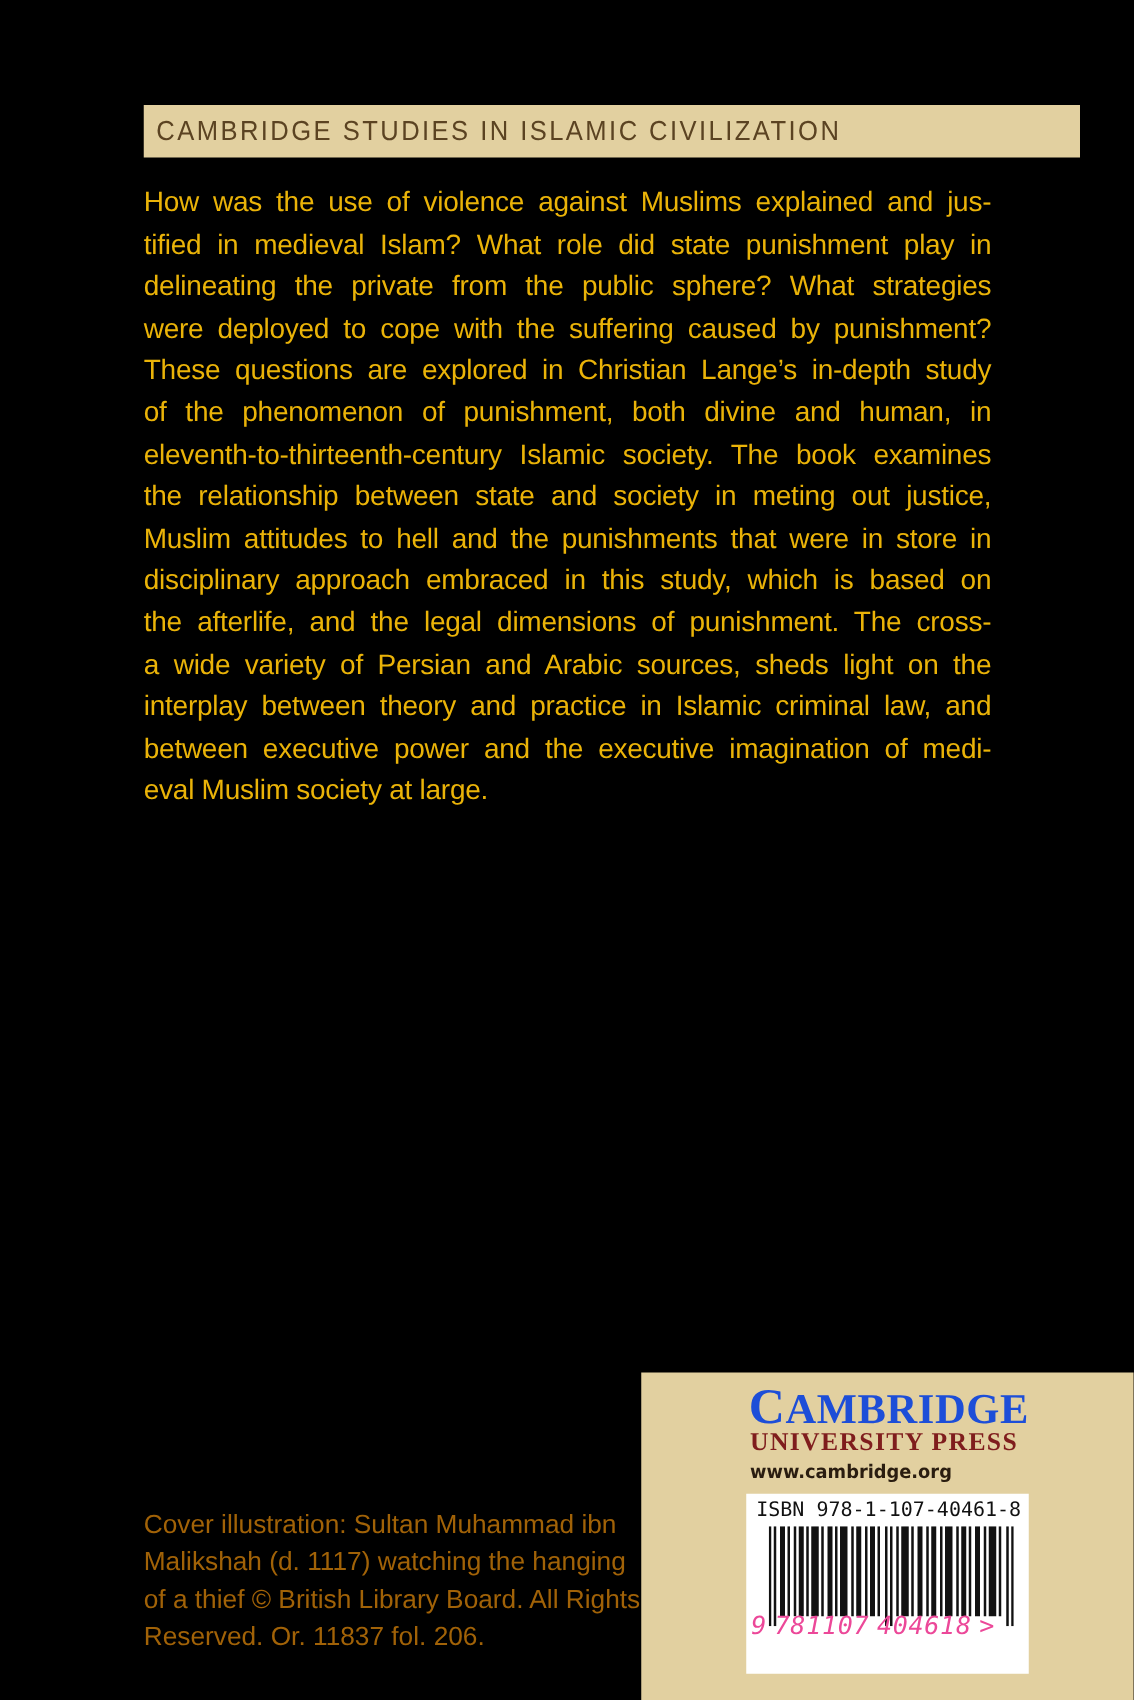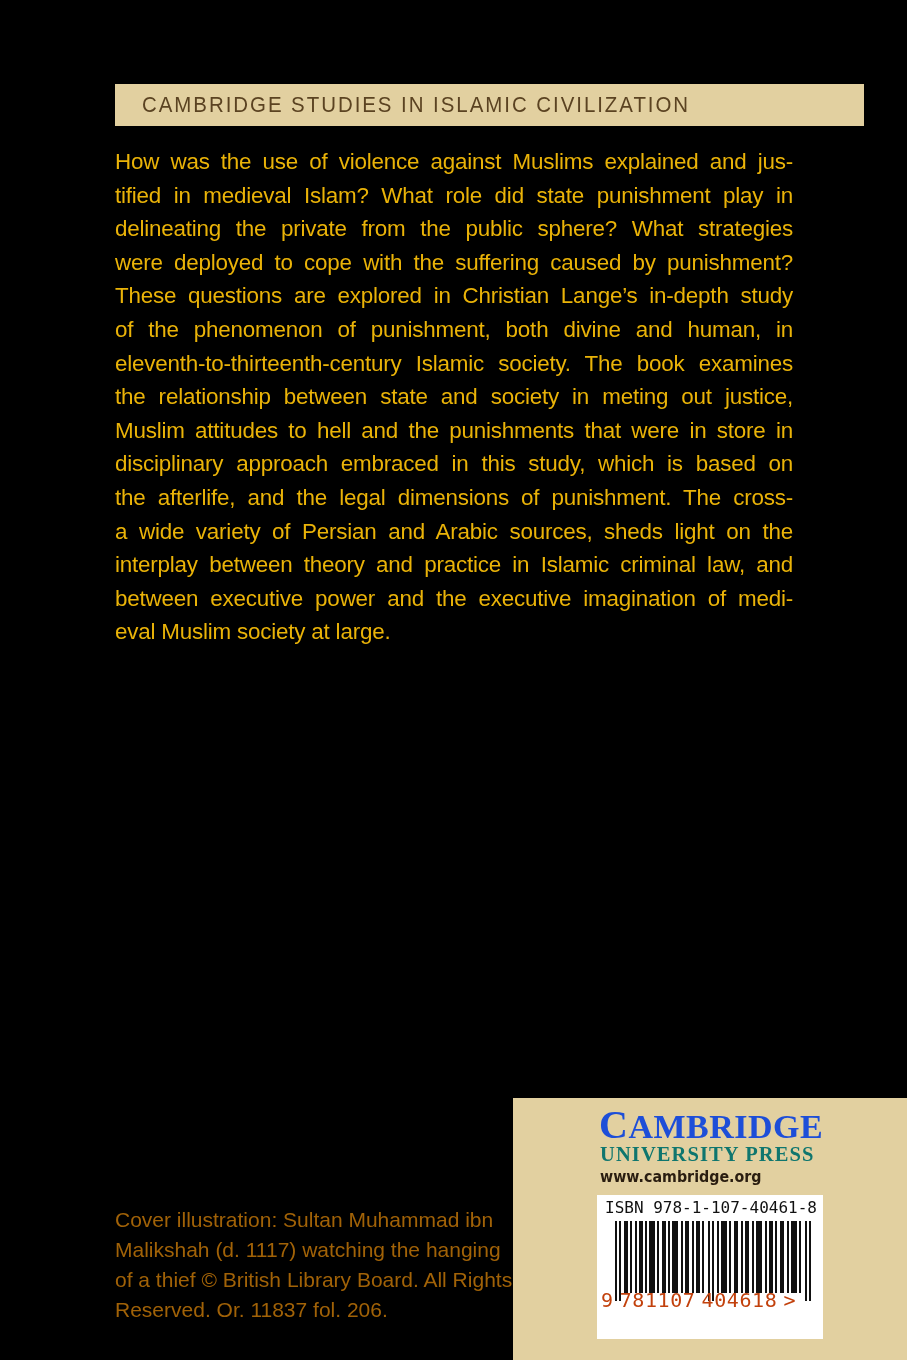--- a/index.html
+++ b/index.html
@@ -15,21 +15,21 @@
       font-family: "Liberation Sans", "DejaVu Sans", sans-serif;
     }
     .series-band {
       position: absolute;
       left: 115px;
       top: 84px;
       width: 749px;
       height: 42px;
       background: #e2d0a0;
       box-sizing: border-box;
-      padding-left: 27px;
+      padding-left: 10px;
       display: flex;
       align-items: center;
     }
     .series-title {
       color: #5b4322;
       font-size: 22px;
       letter-spacing: 2.1px;
       font-family: "Liberation Sans", sans-serif;
       transform: scaleX(0.93);
       transform-origin: left center;
@@ -104,21 +104,21 @@
       font-size: 40px;
     }
     .pub-sub {
       position: absolute;
       left: 87px;
       top: 45px;
       font-family: "Liberation Serif", "DejaVu Serif", serif;
       font-weight: bold;
       font-size: 20.5px;
       letter-spacing: 1.1px;
-      color: #0f766e;
+      color: #7f1d1d;
       white-space: nowrap;
     }
     .pub-url {
       position: absolute;
       left: 87px;
       top: 70px;
       font-family: "DejaVu Sans", sans-serif;
       font-size: 15px;
       font-weight: bold;
       color: #2a1d10;
@@ -149,23 +149,24 @@
       top: 26px;
       width: 196px;
       height: 80px;
     }
     .bar-digits {
       position: absolute;
       left: 4px;
       top: 93px;
       font-family: "DejaVu Sans Mono", "Liberation Mono", monospace;
       font-size: 20px;
-      color: #c2410c;
+      color: #ec4899;
       white-space: nowrap;
       letter-spacing: 0.6px;
+      font-style: italic;
     }
     .bar-digits .gap { display: inline-block; width: 6px; }
   </style>
 </head>
 <body>
 
 <div class="series-band">
   <span class="series-title">CAMBRIDGE STUDIES IN ISLAMIC CIVILIZATION</span>
 </div>
 

